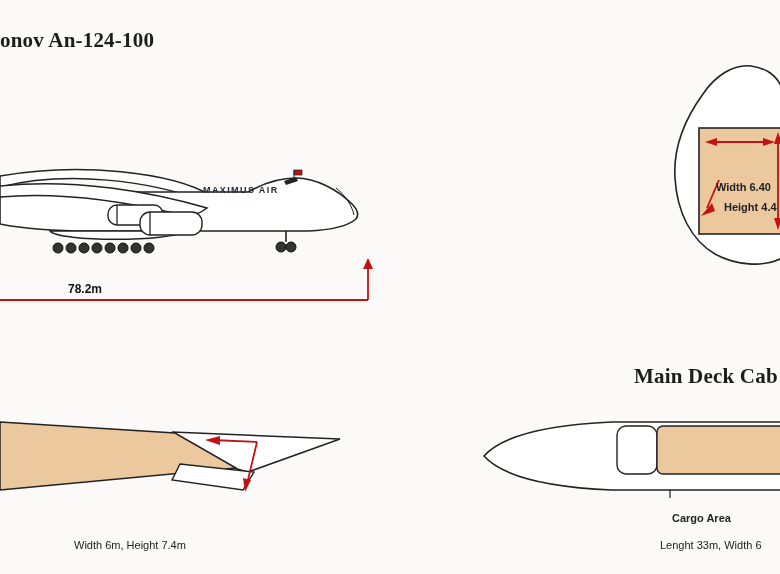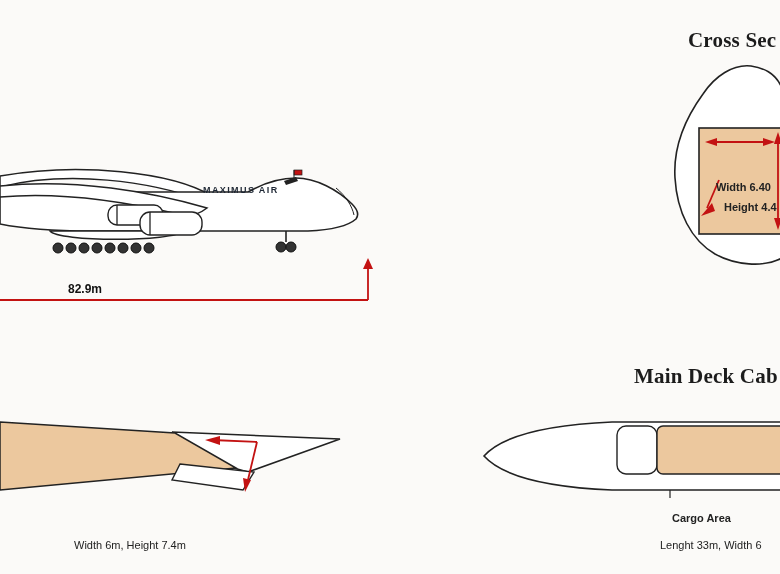--- a/index.html
+++ b/index.html
@@ -15,20 +15,21 @@
   .ink{stroke:#222;fill:#fff;}
   .red{stroke:#c31212;fill:none;}
   .redfill{fill:#c31212;stroke:none;}
   .tan{fill:#ecc89e;stroke:#222;}
 </style>
 </head>
 <body>
 
 <div class="canvas">
 
+  <h2 class="title" style="left:0;top:28px;">onov An-124-100</h2>
 
   <div class="abs" style="left:0;top:162px;width:370px;height:115px;">
     <svg width="370" height="115" viewBox="0 0 370 115">
 
       <path class="ink" stroke-width="1.5" d="M 0,14 C 80,0 172,10 212,34 L 204,39 C 150,19 68,8 0,25 Z"></path>
 
       <path class="ink" stroke-width="1.6" d="M 0,30 L 248,30 C 262,22 278,16 296,16 C 316,16 338,28 352,42
                C 358,48 359,53 356,57 C 348,64 330,68 308,69 L 90,69
                C 55,69 20,66 0,62 Z"></path>
 
@@ -73,23 +74,22 @@
     </svg>
   </div>
 
   <div class="abs" style="left:0;top:255px;width:376px;height:50px;">
     <svg width="376" height="50" viewBox="0 0 376 50">
       <line class="red" stroke-width="1.8" x1="0" y1="45" x2="368" y2="45"></line>
       <line class="red" stroke-width="1.8" x1="368" y1="45" x2="368" y2="9"></line>
       <polygon class="redfill" points="363,14 373,14 368,3"></polygon>
     </svg>
   </div>
-  <div class="dim-label" style="left:68px;top:282px;">82.9m</div>
+  <div class="dim-label" style="left:68px;top:282px;">78.2m</div>
 
-  <h2 class="title" style="left:688px;top:28px;">Cross Sec</h2>
 
   <div class="abs" style="left:663px;top:62px;width:117px;height:215px;">
     <svg width="117" height="215" viewBox="0 0 117 215">
 
       <path class="ink" stroke-width="1.6" d="M 88,4 C 70,2 52,14 40,32 C 24,54 10,84 12,116 C 14,150 28,178 52,192
                C 72,203 100,206 119,196 L 119,26 C 112,10 100,6 88,4 Z"></path>
 
       <rect class="tan" stroke-width="1.6" x="36" y="66" width="84" height="106"></rect>
 
       <g>

